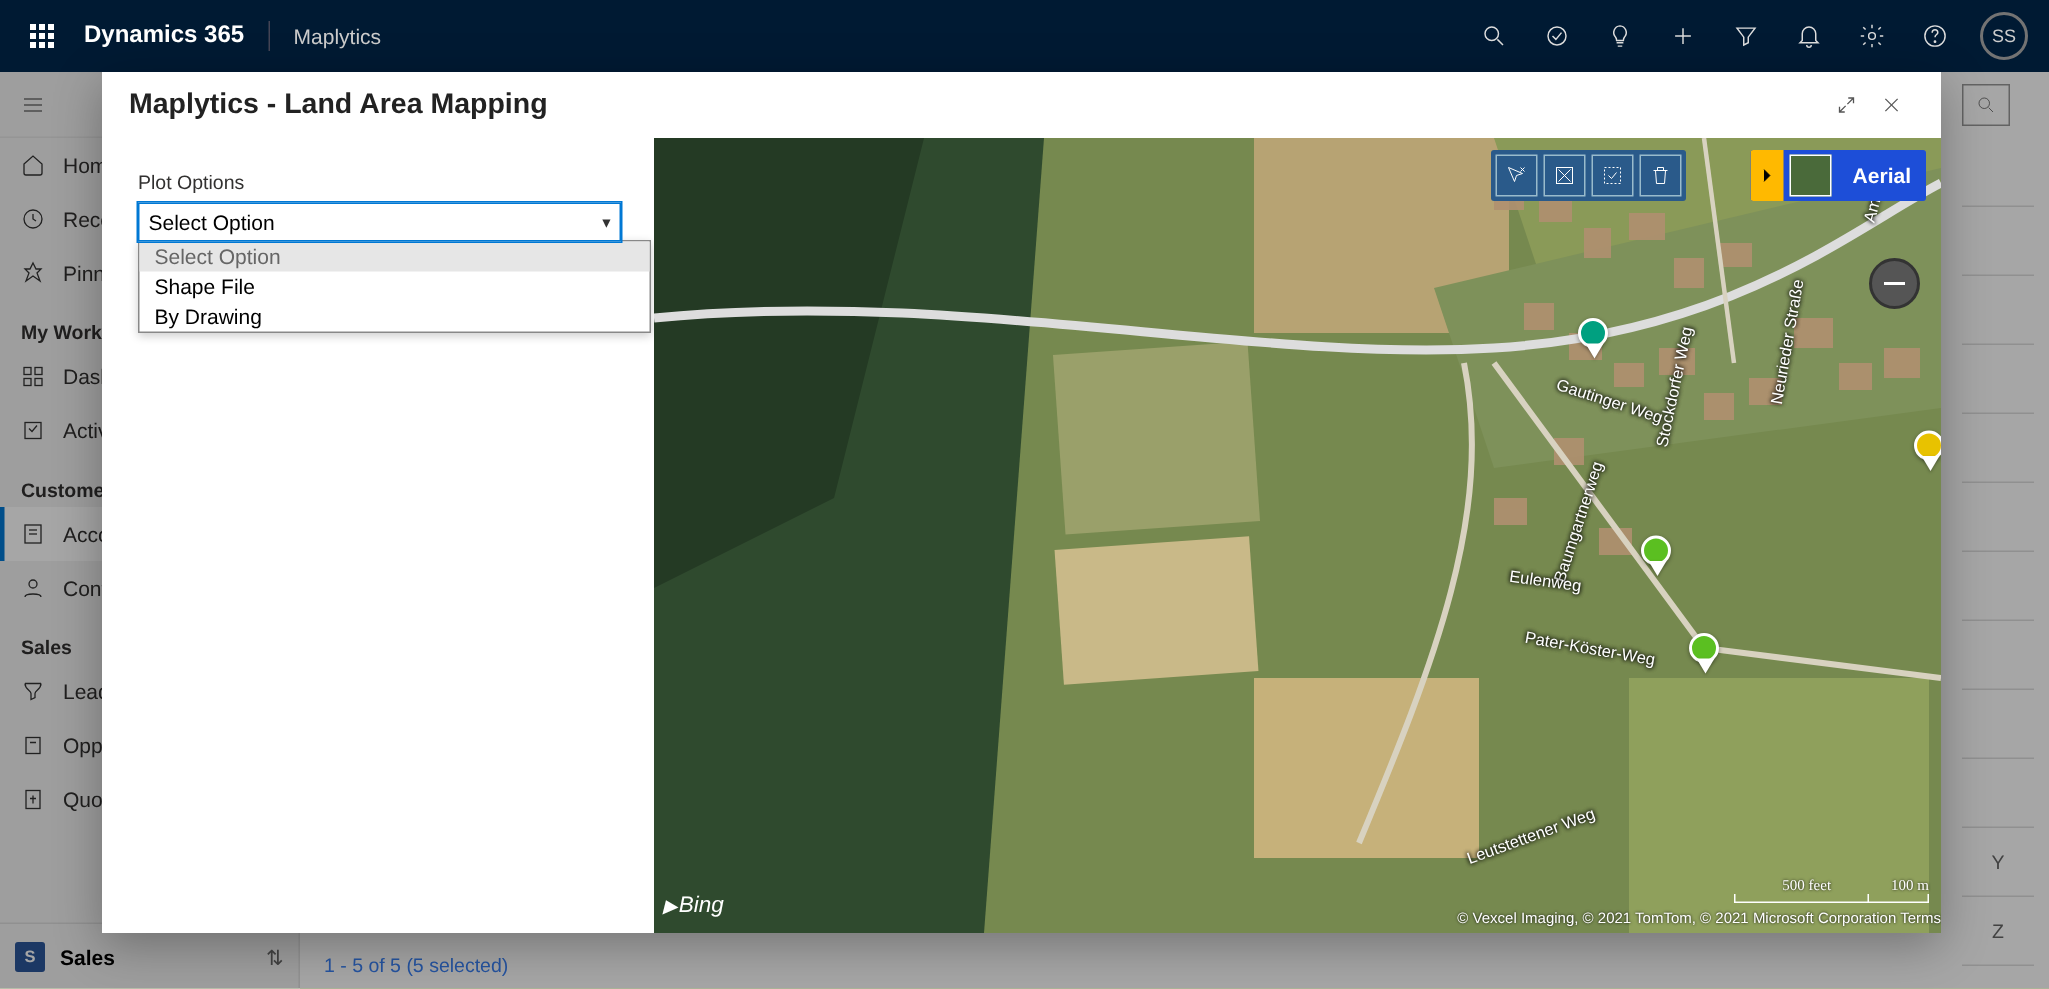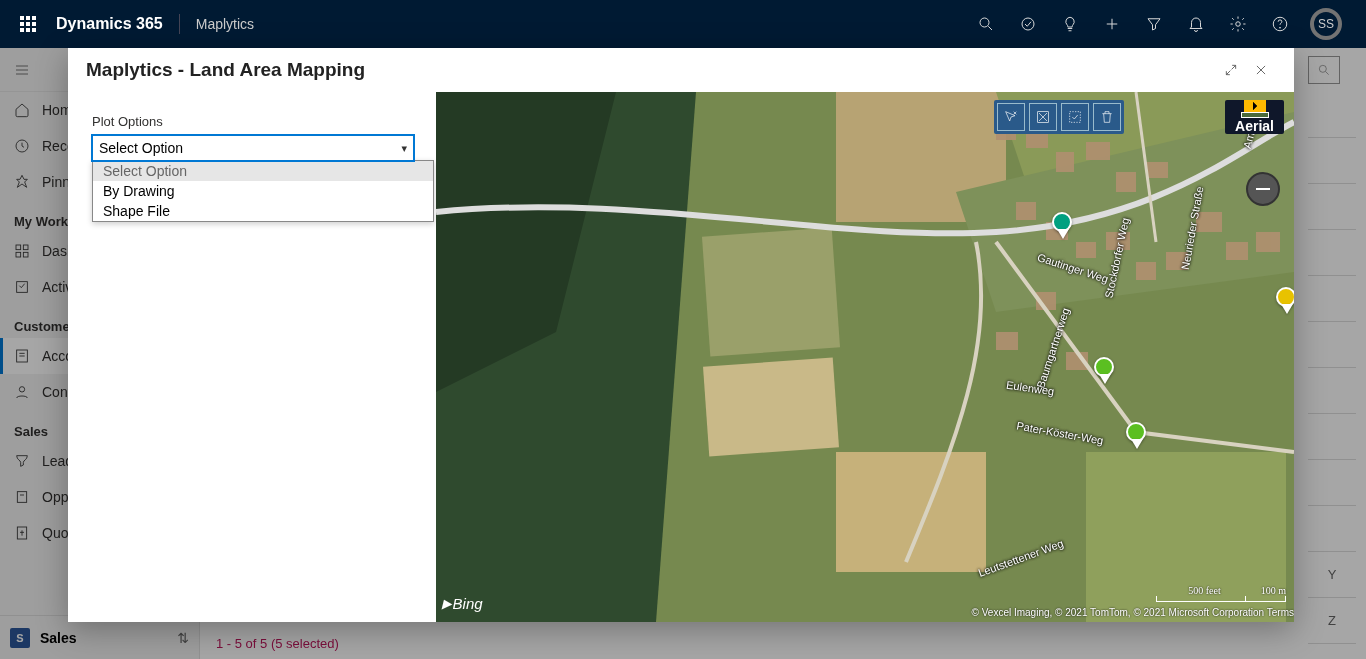--- a/index.html
+++ b/index.html
@@ -10,21 +10,21 @@
 .waffle { width: 40px; display:flex; align-items:center; justify-content:center; cursor:pointer; }
 .waffle-grid { display:grid; grid-template-columns: repeat(3,4px); grid-template-rows: repeat(3,4px); gap:2px;}
 .waffle-grid span{background:#fff;width:4px;height:4px;}
 .brand { font-weight:700; font-size:16px; margin-left:8px; }
 .divider-v { width:1px; height:20px; background:#445; margin:0 16px;}
 .top-app { font-size:14px; color:#ccc;}
 .top-spacer { flex:1; }
 .top-icons { display:flex; align-items:center; gap:2px;}
 .top-icon { width:40px; height:48px; display:flex; align-items:center; justify-content:center; cursor:pointer; color:#ddd;}
 .top-icon svg{width:18px;height:18px;stroke:#ddd;fill:none;stroke-width:1.3;}
-.user-avatar{width:32px;height:32px;border:4px solid #737373;border-radius:50%;display:flex;align-items:center;justify-content:center;font-size:12px;color:#ccc;margin-left:8px;margin-right:16px;}
+.user-avatar{width:32px;height:32px;border:2px solid #737373;border-radius:50%;display:flex;align-items:center;justify-content:center;font-size:12px;color:#ccc;margin-left:8px;margin-right:6px;}
 
 
 .sidebar{position:absolute;top:48px;left:0;width:200px;height:611px;background:#f3f3f3;border-right:1px solid #e0e0e0;padding-top:0;}
 .sb-hamburger{height:44px;display:flex;align-items:center;padding-left:14px;border-bottom:1px solid #e5e5e5;}
 .sb-hamburger svg{width:16px;height:16px;stroke:#333;}
 .sb-item{height:36px;display:flex;align-items:center;padding-left:14px;gap:12px;color:#323130;cursor:pointer;font-size:14px;}
 .sb-item svg{width:16px;height:16px;stroke:#333;fill:none;stroke-width:1.3;}
 .sb-section{padding:14px 14px 4px;font-weight:600;color:#323130;font-size:13px;}
 .sb-item.active{border-left:3px solid #0078d4;background:#fff;padding-left:11px;}
 .sb-bottom{position:absolute;bottom:0;left:0;right:0;height:44px;border-top:1px solid #ddd;display:flex;align-items:center;padding:0 10px;gap:10px;}
@@ -55,21 +55,21 @@
 
 
 .map-area{flex:1;position:relative;overflow:hidden;background:#6b7a52;}
 .map-bg{position:absolute;inset:0;}
 
 
 .map-toolbar{position:absolute;top:8px;right:170px;display:flex;gap:4px;background:#2a5a8a;padding:3px;border-radius:2px;}
 .map-tool{width:28px;height:28px;background:#2a5a8a;border:1px solid #9bc;display:flex;align-items:center;justify-content:center;cursor:pointer;}
 .map-tool svg{width:16px;height:16px;stroke:#fff;fill:none;}
 
-.map-aerial{position:absolute;top:8px;right:10px;height:34px;background:#0f172a;display:flex;align-items:center;border-radius:2px;overflow:hidden;flex-direction:column;}
+.map-aerial{position:absolute;top:8px;right:10px;height:34px;background:#1d4ed8;display:flex;align-items:center;border-radius:2px;overflow:hidden;}
 .map-aerial-chev{width:22px;height:34px;background:#ffb900;display:flex;align-items:center;justify-content:center;}
 .map-aerial-chev svg{width:12px;height:12px;stroke:#000;fill:#000;}
 .map-aerial-thumb{width:28px;height:28px;background:#4a6a3a;margin:0 4px;border:1px solid #fff;}
 .map-aerial-label{color:#fff;font-weight:600;padding:0 10px;font-size:14px;}
 
 .zoom-out{position:absolute;top:80px;right:14px;width:34px;height:34px;border-radius:50%;background:#555;border:2px solid #333;display:flex;align-items:center;justify-content:center;cursor:pointer;}
 .zoom-out span{width:14px;height:2px;background:#fff;}
 
 
 .pin{position:absolute;width:22px;height:30px;}
@@ -84,21 +84,21 @@
 .bing-b{font-weight:700;font-size:17px;}
 .attrib{position:absolute;right:0;bottom:4px;color:#fff;font-size:10px;text-shadow:0 0 2px #000;}
 .scale{position:absolute;right:8px;bottom:20px;display:flex;align-items:flex-end;color:#fff;font-size:10px;text-shadow:0 0 2px #000;}
 .scale-bar{height:6px;border:1px solid #fff;border-top:none;}
 
 
 .ghost-right{position:absolute;top:56px;right:10px;width:48px;height:560px;}
 .ghost-search{width:32px;height:28px;border:1px solid #999;display:flex;align-items:center;justify-content:center;margin-bottom:8px;background:#fff;}
 .ghost-list{display:flex;flex-direction:column;}
 .ghost-row{height:46px;border-bottom:1px solid #ddd;display:flex;align-items:center;justify-content:center;color:#666;font-size:13px;}
-.ghost-footer{position:absolute;bottom:8px;left:216px;color:#be185d;font-size:13px;}
+.ghost-footer{position:absolute;bottom:8px;left:216px;color:#3b82f6;font-size:13px;}
 </style>
 </head>
 <body>
 
 <div class="top-nav">
   <div class="waffle">
     <div class="waffle-grid">
         <span></span>
         <span></span>
         <span></span>
@@ -304,22 +304,22 @@
   <div class="modal-body">
 
     <div class="plot-panel">
       <div class="plot-label">Plot Options</div>
       <div class="plot-select">
         <span>Select Option</span>
         <span class="plot-select-arrow">▾</span>
       </div>
       <div class="plot-dropdown">
         <div class="plot-opt sel">Select Option</div>
+        <div class="plot-opt">Shape File</div>
         <div class="plot-opt">By Drawing</div>
-        <div class="plot-opt">Shape File</div>
       </div>
     </div>
 
     <div class="map-area">
 
       <svg class="map-bg" viewBox="0 0 858 530" preserveAspectRatio="none">
         <rect width="858" height="530" fill="#76894f"></rect>
         <polygon points="0,0 260,0 220,530 0,530" fill="#2f4a2e"></polygon>
         <polygon points="0,0 180,0 120,240 0,300" fill="#243a24"></polygon>
         <rect x="270" y="140" width="130" height="120" fill="#9aa06a" transform="rotate(-4 335 200)"></rect>

